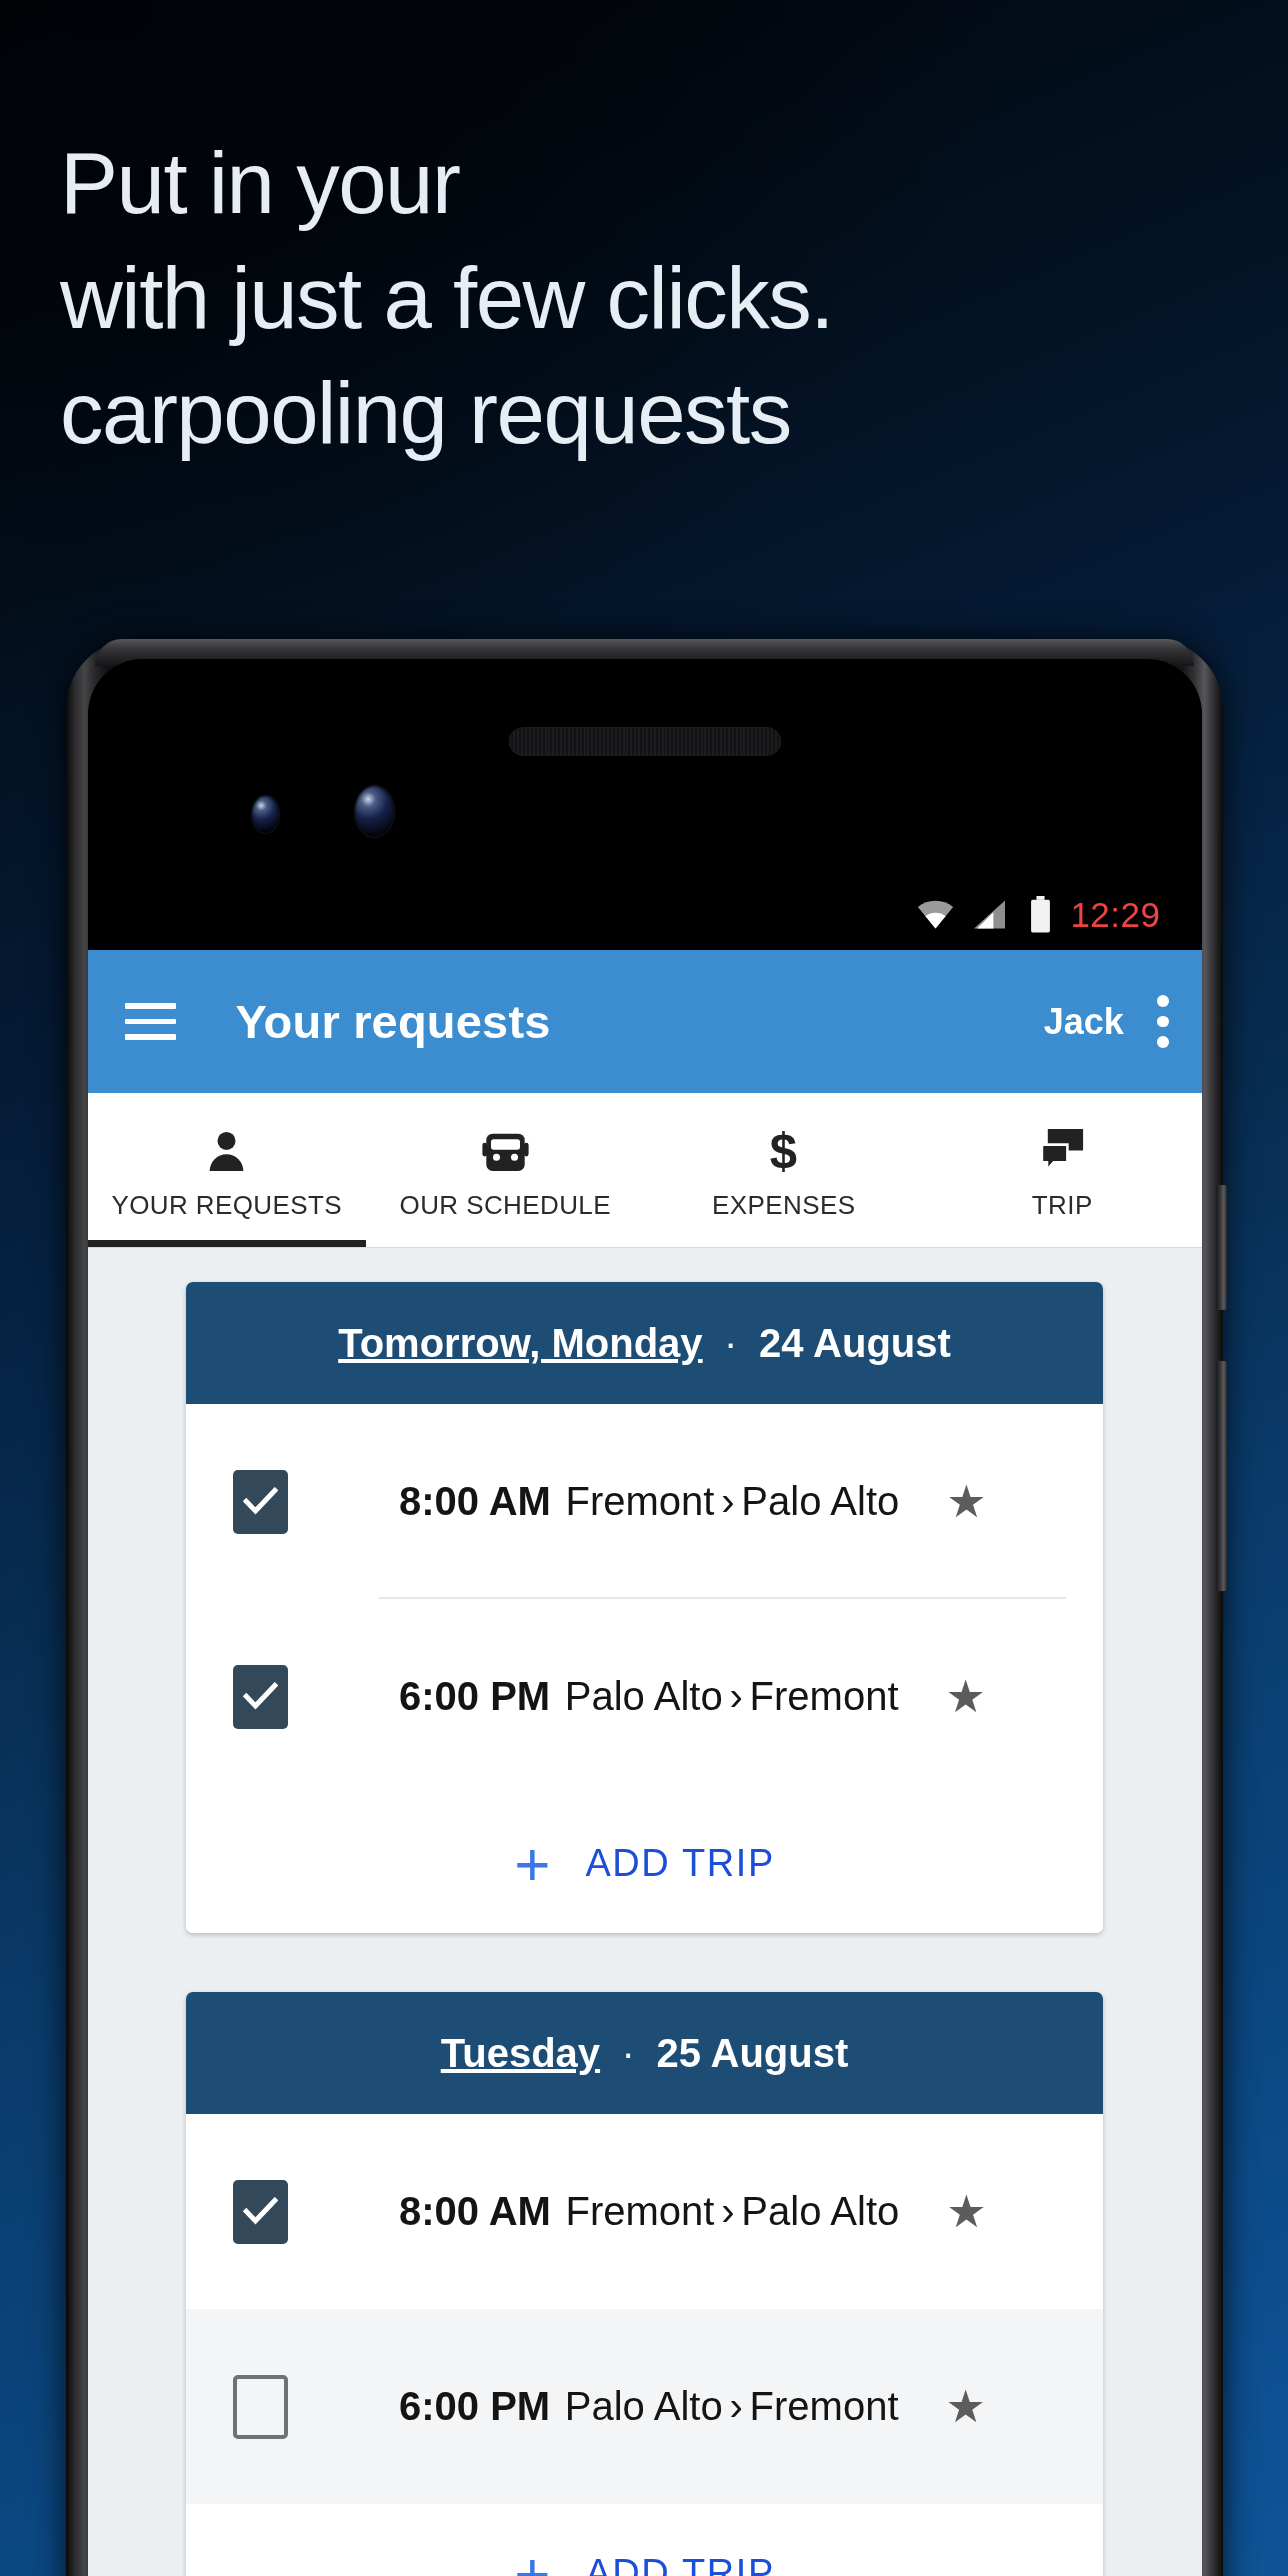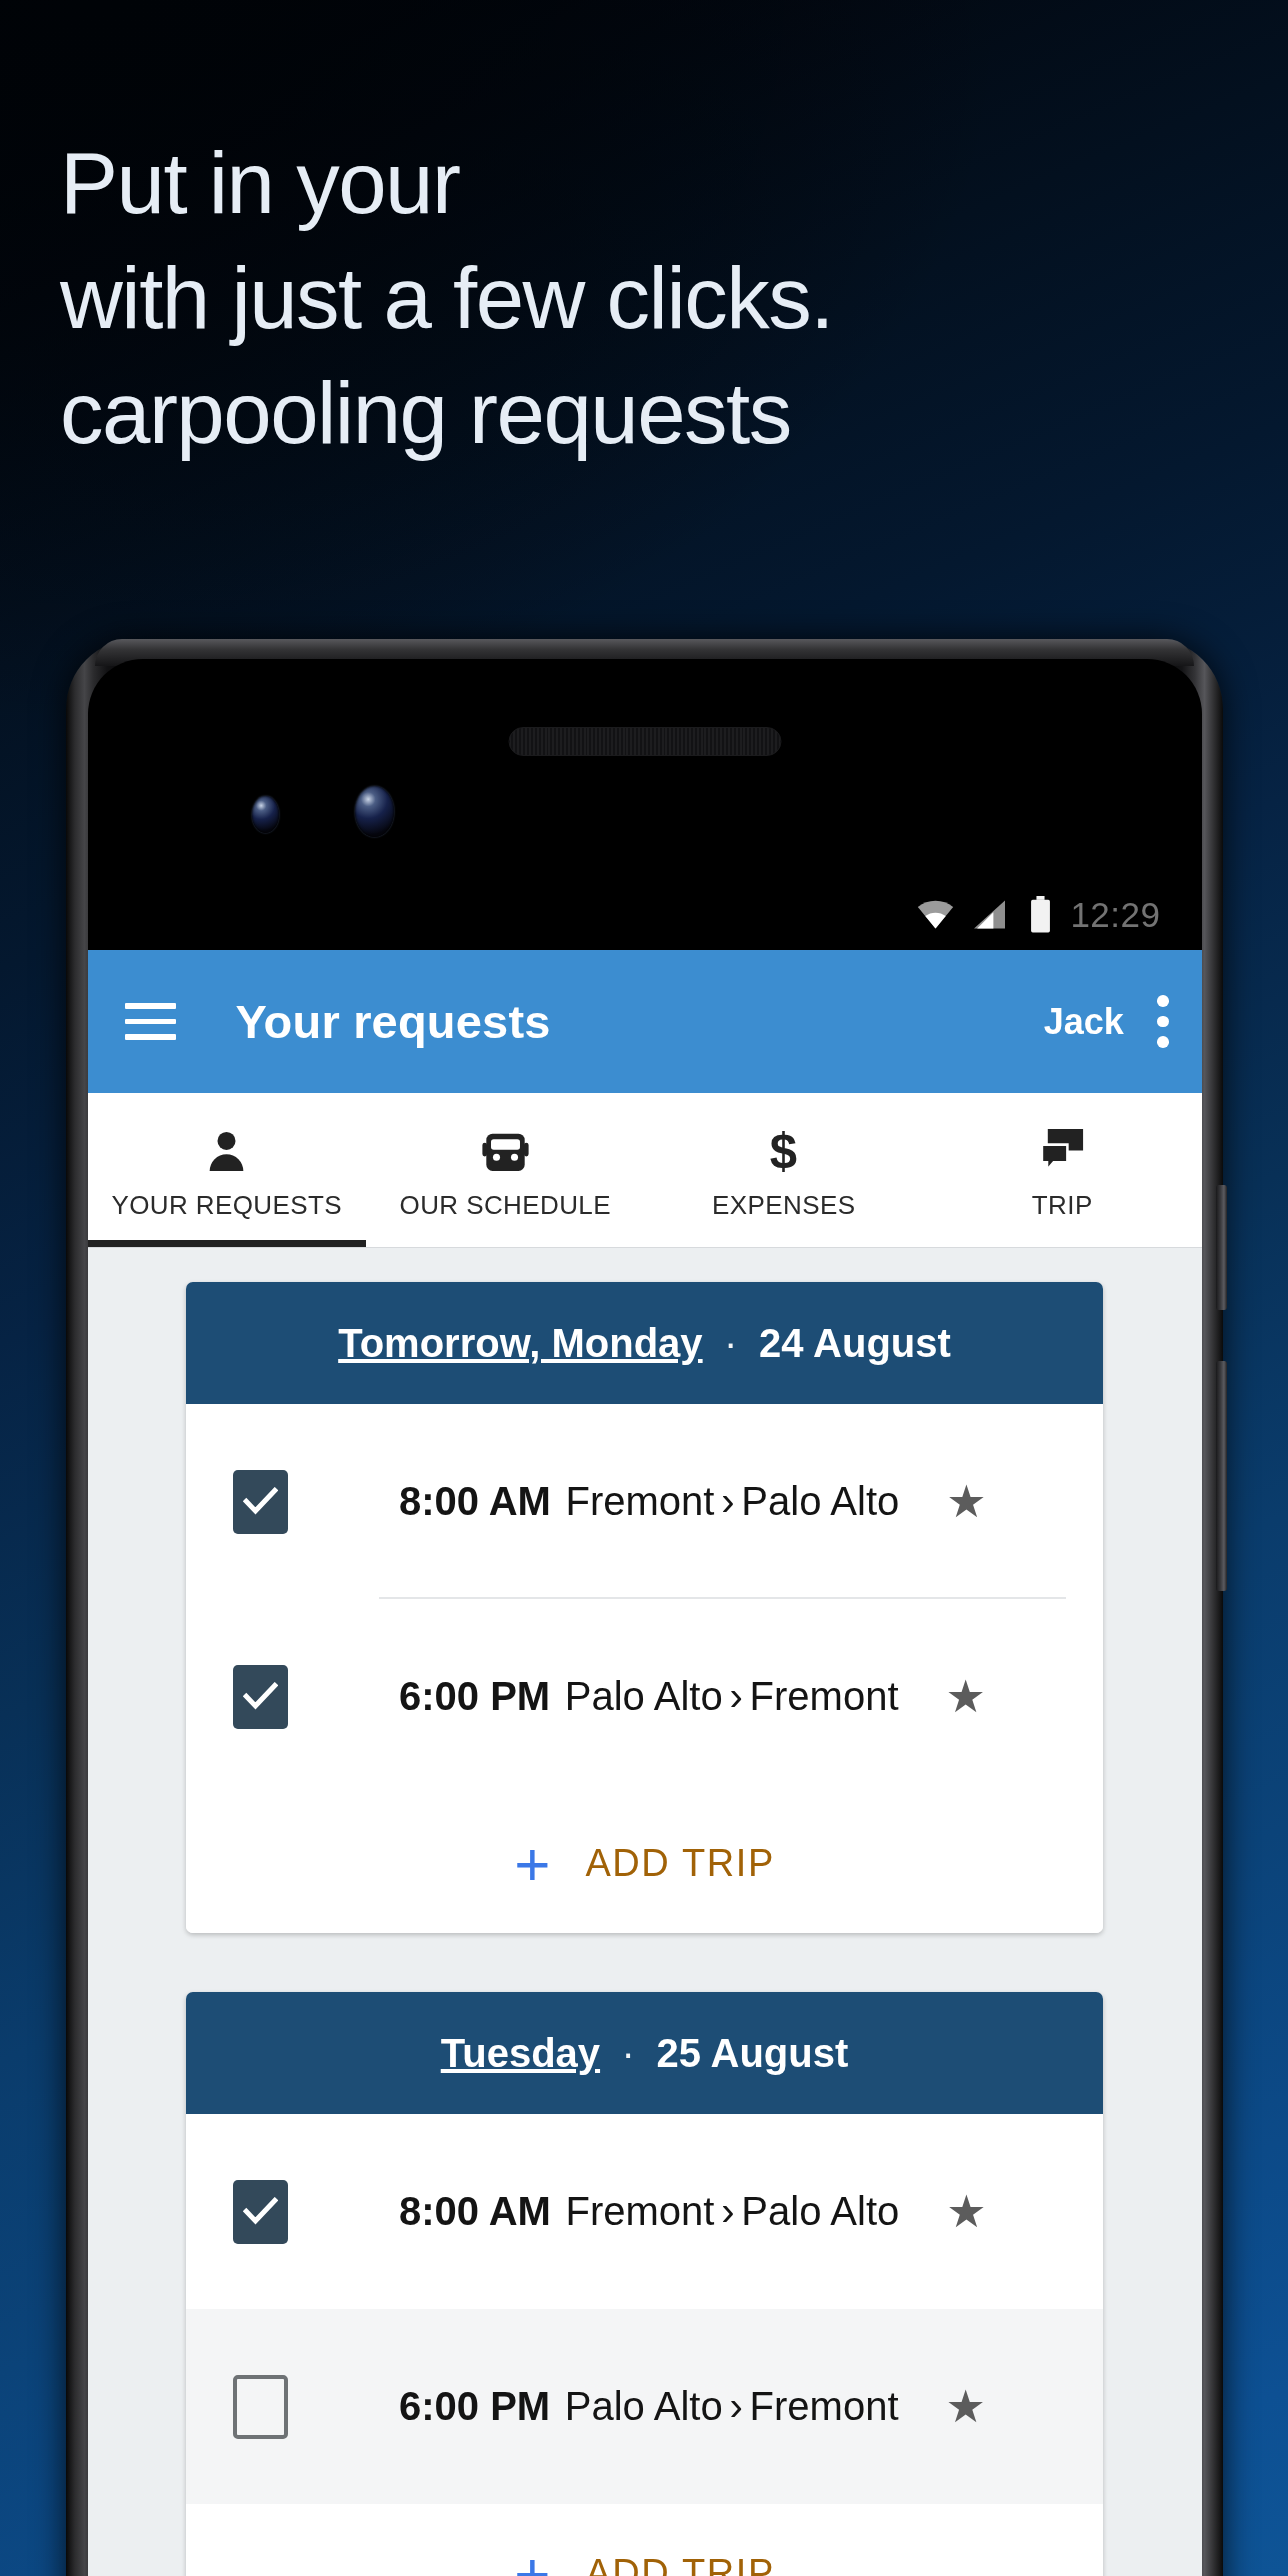--- a/index.html
+++ b/index.html
@@ -111,21 +111,21 @@
   .statusbar {
     height:71px; background:#000;
     display:flex; align-items:center; justify-content:flex-end;
     padding-right:41px; gap:0;
   }
   .sb-icon { display:flex; align-items:center; }
   .sb-wifi { margin-right:16.6px; }
   .sb-signal { margin-right:19.5px; }
   .sb-batt { margin-right:17.6px; }
   .sb-time {
-    color:#737373; font-size:35px; font-weight:400; letter-spacing:0.5px;
+    color:#ef4444; font-size:35px; font-weight:400; letter-spacing:0.5px;
   }
 
   
   .appbar {
     height:143px; background:#3c8dd0;
     display:flex; align-items:center;
     padding:0 33px 0 37px;
   }
   .hamburger { width:51px; display:flex; flex-direction:column; gap:9.8px; cursor:pointer; }
   .hamburger span { display:block; height:5.9px; background:#fff; border-radius:1px; }
@@ -206,21 +206,21 @@
   .star { margin-left:47px; color:#5c5c5c; font-size:45px; line-height:1; }
 
   .add-trip {
     height:139px; display:flex; align-items:center; justify-content:center;
     gap:35px; background:#fff; cursor:pointer;
   }
   .add-plus {
     color:#3b78e7; font-size:62px; font-weight:300; line-height:0.7;
   }
   .add-label {
-    color:#a16207; font-size:38px; font-weight:400; letter-spacing:1.6px;
+    color:#1d4ed8; font-size:38px; font-weight:400; letter-spacing:1.6px;
   }
 </style>
 </head>
 <body>
 
 <div id="bg"></div>
 
 <div id="headline">
   <div>Put in your</div>
   <div>with just a few clicks.</div>

